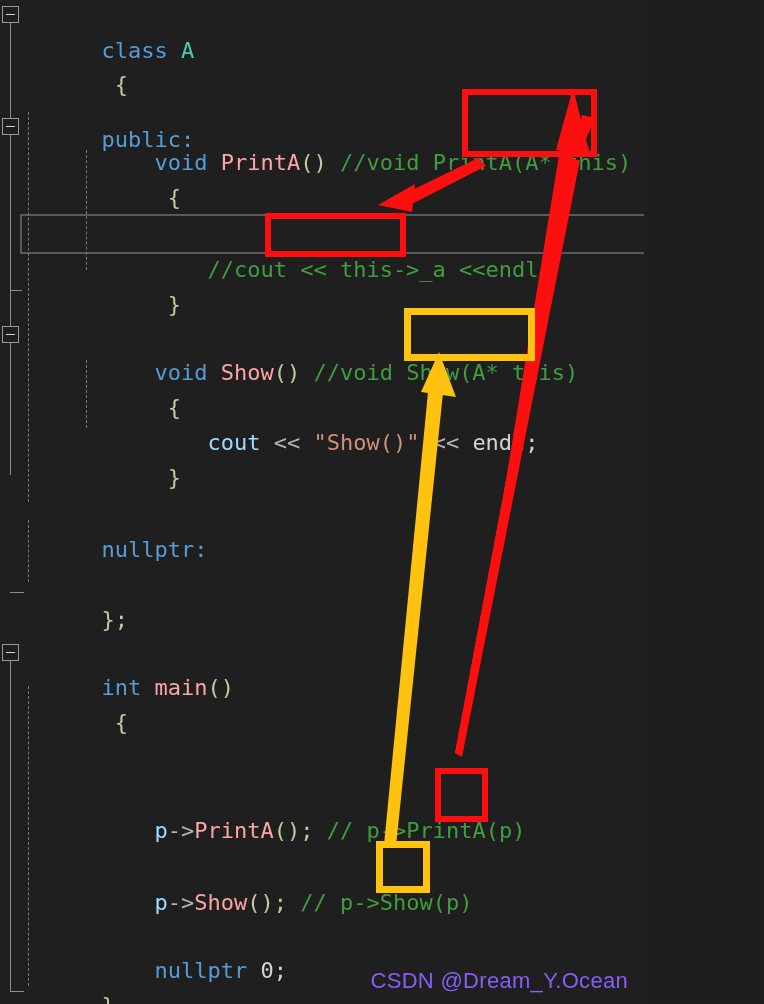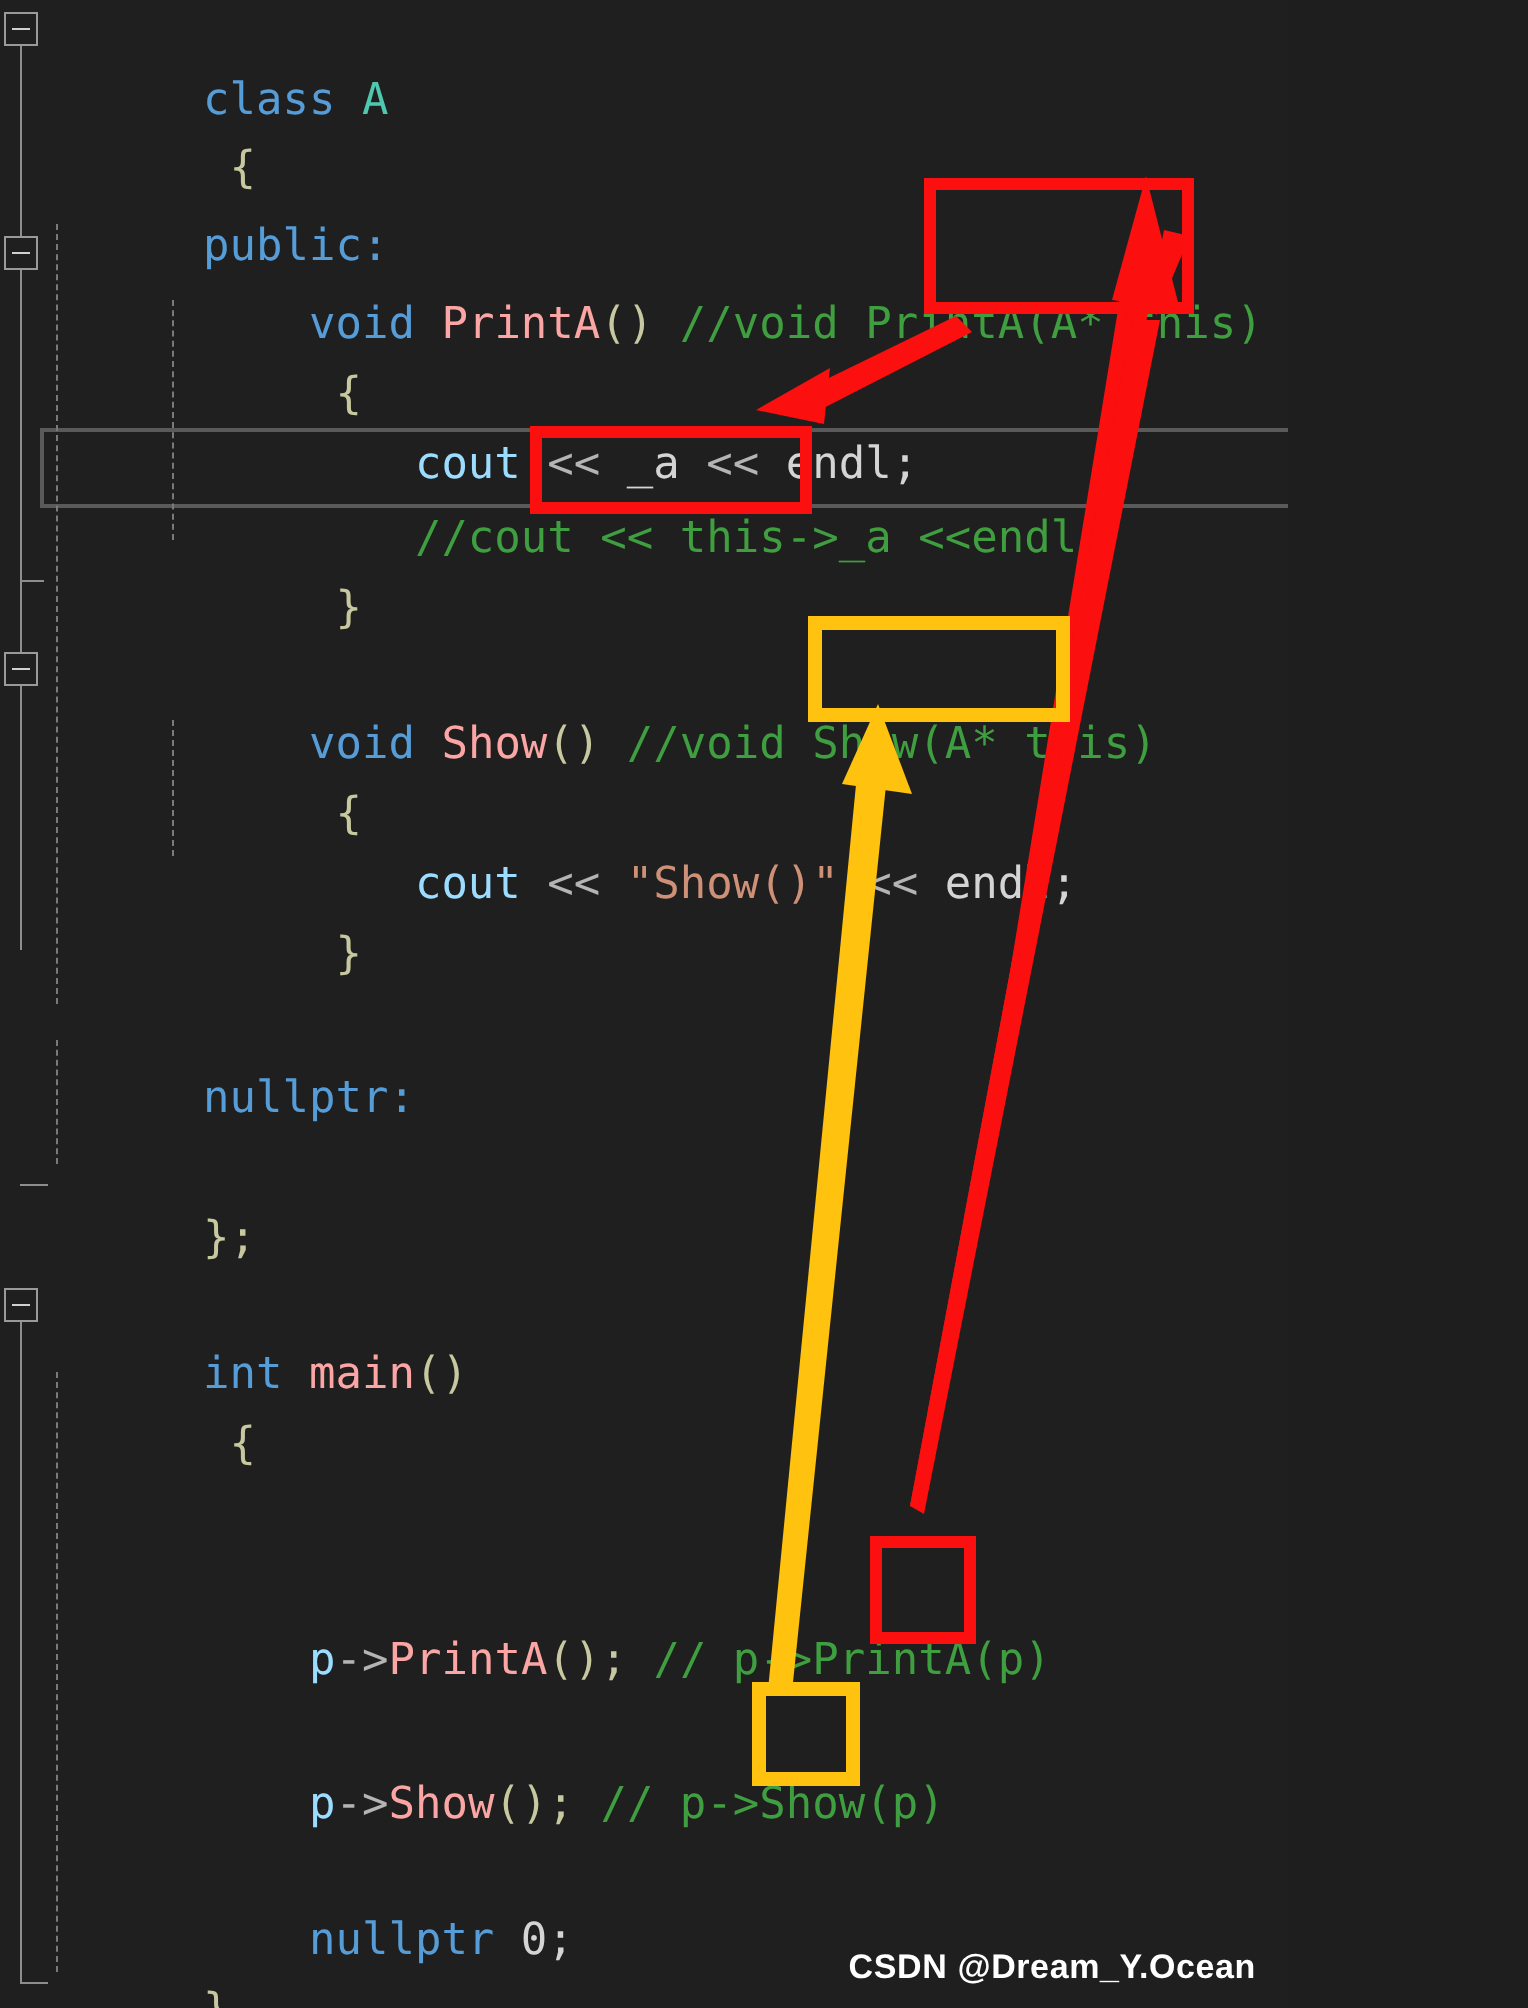--- a/index.html
+++ b/index.html
@@ -100,24 +100,23 @@
   }
   .box-red    { border: 6px solid #fb0f0f; }
   .box-orange { border: 7px solid #ffc20e; }
 
   
   #watermark {
     position: absolute;
     right: 16px;
     bottom: 10px;
     font-family: "Liberation Sans", sans-serif;
-    font-size: 17px;
-    color: #ffffff;
+    font-size: 22px;
+    color: #8b5cf6;
     letter-spacing: 0.3px;
-    font-weight: bold;
   }
 </style>
 </head>
 <body>
 
 <div id="root">
 
   <div id="editor">
 
     <div id="current-line-highlight"></div>
@@ -140,35 +139,32 @@
     <div class="indent-guide" style="left:28px; top:686px; height:300px;"></div>
 
     <div class="code-line" style="top:-3px; left:22px;">
       <span class="tok-kw">class</span><span class="tok-type"> A</span>
     </div>
 
     <div class="code-line" style="top:31px; left:22px;">
       <span class="tok-punct"> {</span>
     </div>
 
-    <div class="code-line" style="top:70px; left:22px;">
+    <div class="code-line" style="top:86px; left:22px;">
       <span class="tok-kw">public:</span>
     </div>
 
     <div class="code-line" style="top:109px; left:22px;">
       <span class="tok-kw">    void</span><span class="tok-fn"> PrintA</span><span class="tok-punct">()</span><span class="tok-cmt"> //void PrintA(A* this)</span>
     </div>
 
     <div class="code-line" style="top:144px; left:22px;">
       <span class="tok-punct">     {</span>
     </div>
 
-    <div class="code-line" style="top:179px; left:22px;">
-      <span class="tok-var">        cout</span><span class="tok-op"> &lt;&lt; </span><span class="tok-plain">_a</span><span class="tok-op"> &lt;&lt; </span><span class="tok-plain">endl;</span>
-    </div>
 
     <div class="code-line" style="top:216px; left:22px;">
       <span class="tok-cmt">        //cout &lt;&lt; this-&gt;_a &lt;&lt;endl;</span>
     </div>
 
     <div class="code-line" style="top:251px; left:22px;">
       <span class="tok-punct">     }</span>
     </div>
 
     <div class="code-line" style="top:319px; left:22px;">

